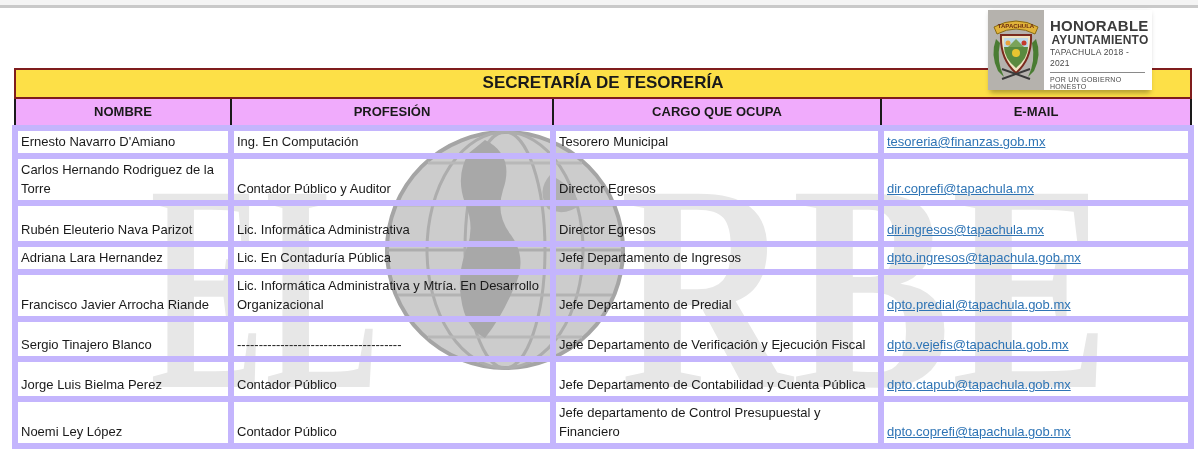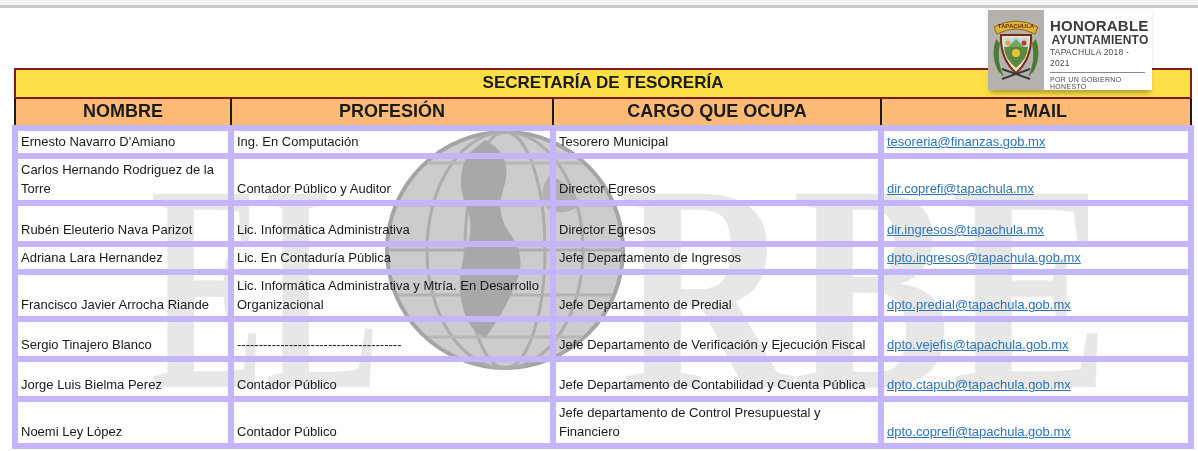--- a/index.html
+++ b/index.html
@@ -30,23 +30,23 @@
     background:transparent;
   }
   tr.title-row td{
     border:2px solid #7f1d1d;
     background:#fde047;
     text-align:center;vertical-align:middle;
     font-weight:bold;font-size:17px;height:24px;line-height:22px;
   }
   tr.head-row th{
     border:2px solid #1a1a1a;
-    background:#fdba74;
+    background:#f0abfc;
     text-align:center;vertical-align:middle;
-    font-weight:bold;font-size:18px;height:23px;line-height:21px;
+    font-weight:bold;font-size:13px;height:23px;line-height:21px;
   }
   .h22{height:20px;}
   .h42{height:40px;}
   .h43{height:41px;}
   .h44{height:42px;}
   a.email{color:#2e74b5;text-decoration:underline;cursor:pointer;}
 
   
   .logo{
     position:absolute;left:988px;top:10px;width:160px;height:80px;

